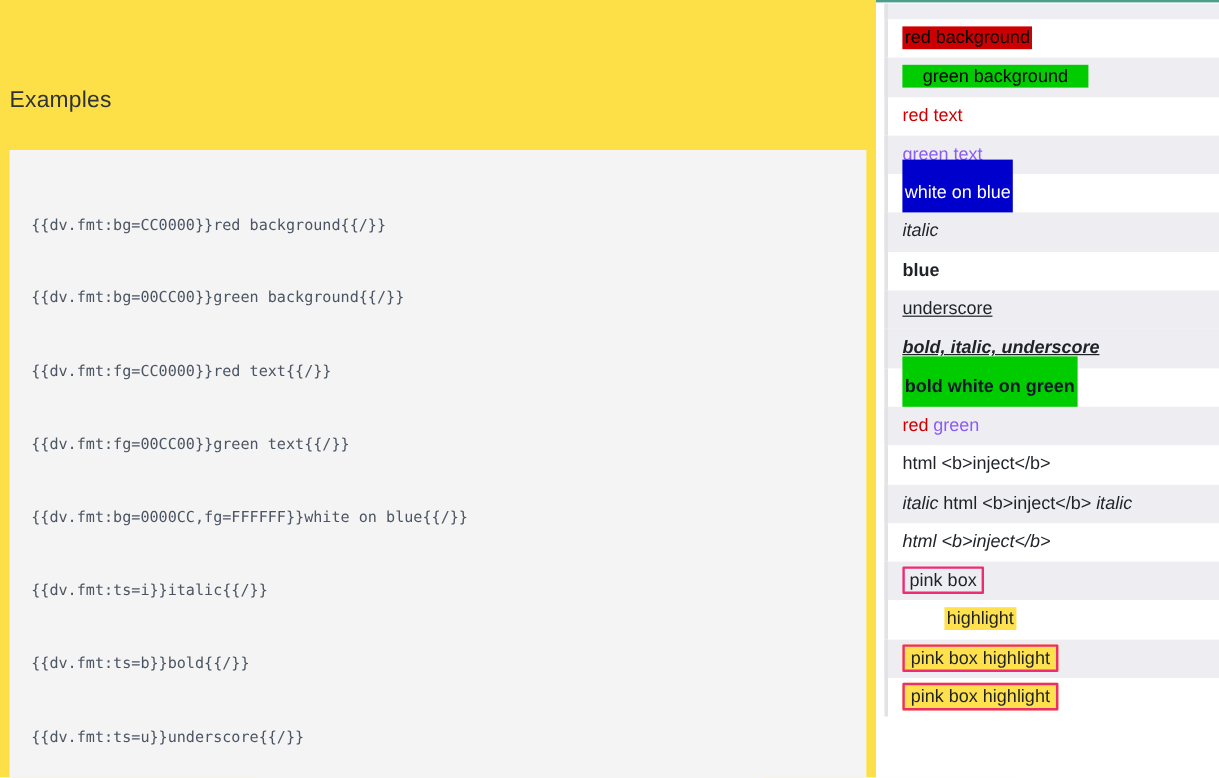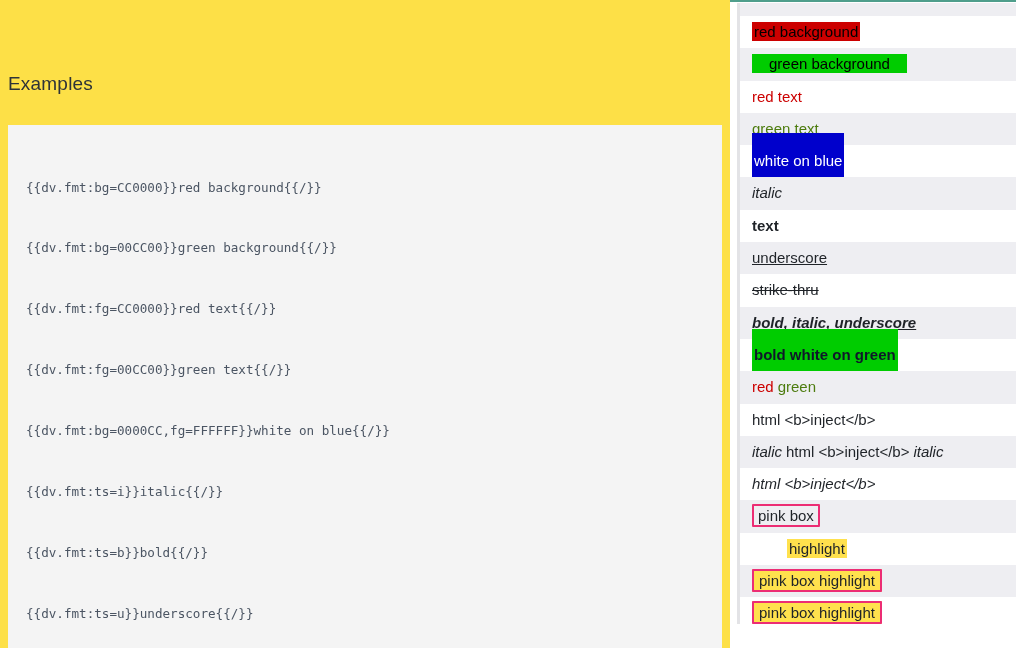--- a/index.html
+++ b/index.html
@@ -77,21 +77,21 @@
   }
   .res-row.stripe { background: #eeeef2; }
   .res-row.spacer { height: 13px; line-height: 13px; }
 
   .cell { display: inline; }
 
   
   .fmt-bg-red   { background: #CC0000; color: #000000; padding: 1px 2px; }
   .fmt-bg-green { background: #00CC00; color: #000000; padding: 1px 17px; }
   .fmt-fg-red   { color: #CC0000; }
-  .fmt-fg-green { color: #4d7c0f; }
+  .fmt-fg-green { color: #8b5cf6; }
   .fmt-bg-blue-fg-white { background: #0000CC; color: #FFFFFF; padding: 19px 2px; }
   .fmt-i  { font-style: italic; }
   .fmt-b  { font-weight: bold; }
   .fmt-u  { text-decoration: underline; }
   .fmt-s  { text-decoration: line-through; }
   .fmt-biu { font-weight: bold; font-style: italic; text-decoration: underline; }
   .fmt-bg-green-fg-white-b { background: #00CC00; color: #0f172a; font-weight: bold; padding: 17px 2px; }
   .fmt-pink-box {
     border: 2px solid #ec2d74;
     padding: 1px 4px;
@@ -162,30 +162,27 @@
 
       <div class="res-row">
         <span class="cell fmt-bg-blue-fg-white">white on blue</span>
       </div>
 
       <div class="res-row stripe">
         <span class="cell fmt-i">italic</span>
       </div>
 
       <div class="res-row">
-        <span class="cell fmt-b">text</span>
+        <span class="cell fmt-b">blue</span>
       </div>
 
       <div class="res-row stripe">
         <span class="cell fmt-u">underscore</span>
       </div>
 
-      <div class="res-row">
-        <span class="cell fmt-s">strike-thru</span>
-      </div>
 
       <div class="res-row stripe">
         <span class="cell fmt-biu">bold, italic, underscore</span>
       </div>
 
       <div class="res-row">
         <span class="cell fmt-bg-green-fg-white-b">bold white on green</span>
       </div>
 
       <div class="res-row stripe">

